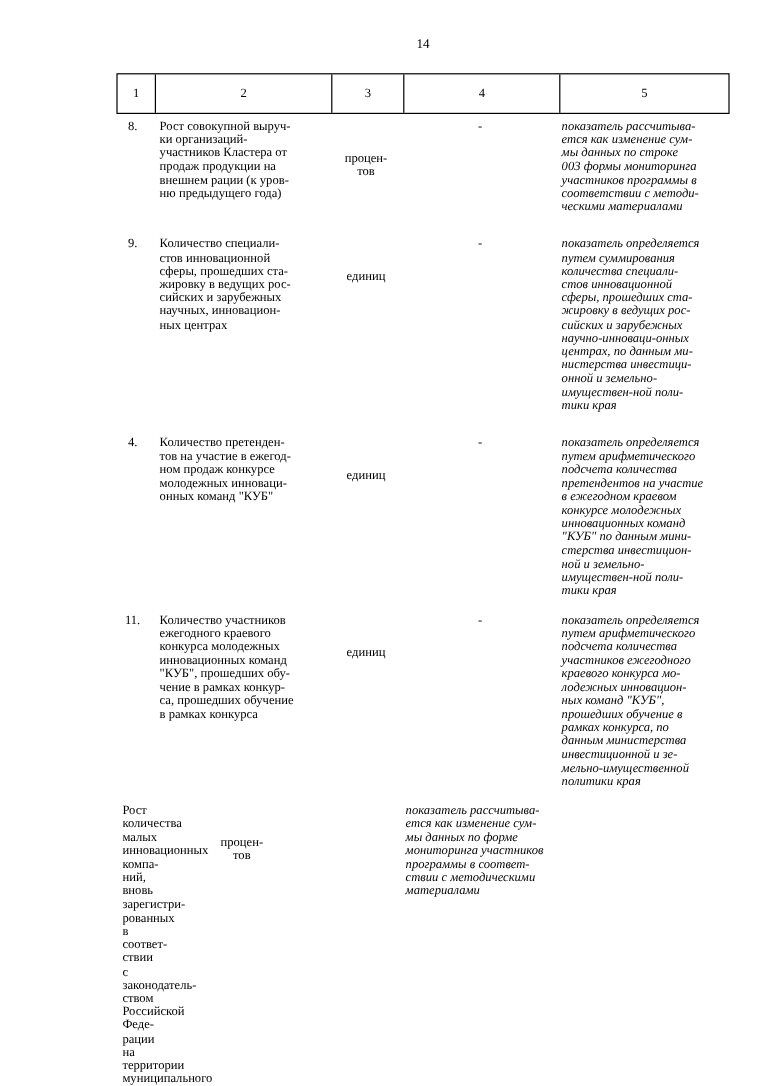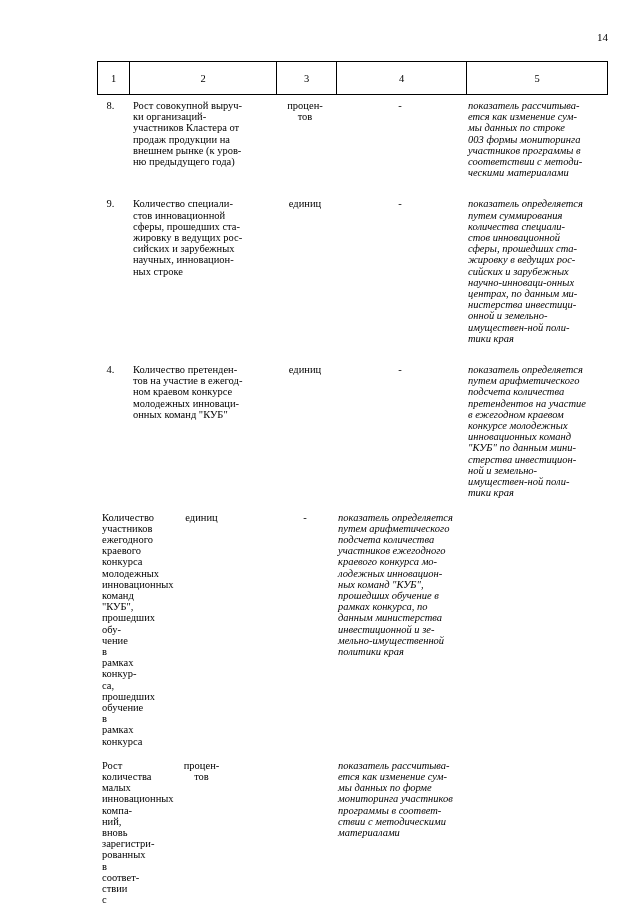--- a/index.html
+++ b/index.html
@@ -14,21 +14,21 @@
     background: #ffffff;
     color: #000000;
     font-family: "Liberation Serif", serif;
     overflow: hidden;
   }
   .page-number {
     position: absolute;
     top: 31px;
     left: 97px;
     width: 511px;
-    text-align: right;
+    text-align: center;
     font-size: 11px;
     line-height: 13px;
   }
   .doc-table {
     position: absolute;
     left: 97px;
     top: 61px;
     width: 511px;
   }
   .thead {
@@ -61,21 +61,21 @@
     margin-bottom: 20px;
   }
   .cell {
     font-size: 10.5px;
     line-height: 11.2px;
     white-space: pre-line;
     box-sizing: border-box;
   }
   .c1 { text-align: center; padding-right: 4px; }
   .c2 { padding-left: 5px; padding-right: 2px; }
-  .c3 { text-align: center; }
+  .c3 { text-align: center; margin-top: 27px; }
   .c4 { text-align: center; }
   .c5 { padding-left: 3px; padding-right: 1px; font-style: italic; }
 </style>
 </head>
 <body>
 
 <div class="page">
 
   <div class="page-number">14</div>
 
@@ -89,81 +89,82 @@
       <div class="hcell">5</div>
     </div>
 
     <div class="tbody" id="tbody">
         <div class="trow">
     <div class="cell c1">8.</div>
     <div class="cell c2">Рост совокупной выруч-
 ки организаций-
 участников Кластера от
 продаж продукции на
-внешнем рынке (к уров-
+внешнем рации (к уров-
 ню предыдущего года)</div>
     <div class="cell c3">процен-
 тов</div>
     <div class="cell c4">-</div>
     <div class="cell c5">показатель рассчитыва-
 ется как изменение сум-
 мы данных по строке
 003 формы мониторинга
 участников программы в
 соответствии с методи-
 ческими материалами</div>
   </div>
         <div class="trow">
     <div class="cell c1">9.</div>
     <div class="cell c2">Количество специали-
 стов инновационной
 сферы, прошедших ста-
 жировку в ведущих рос-
 сийских и зарубежных
 научных, инновацион-
-ных строке</div>
+ных центрах</div>
     <div class="cell c3">единиц</div>
     <div class="cell c4">-</div>
     <div class="cell c5">показатель определяется
 путем суммирования
 количества специали-
 стов инновационной
 сферы, прошедших ста-
 жировку в ведущих рос-
 сийских и зарубежных
 научно-инноваци-онных
 центрах, по данным ми-
 нистерства инвестици-
 онной и земельно-
 имуществен-ной поли-
 тики края</div>
   </div>
         <div class="trow">
     <div class="cell c1">4.</div>
     <div class="cell c2">Количество претенден-
 тов на участие в ежегод-
-ном краевом конкурсе
+ном продаж конкурсе
 молодежных инноваци-
 онных команд "КУБ"</div>
     <div class="cell c3">единиц</div>
     <div class="cell c4">-</div>
     <div class="cell c5">показатель определяется
 путем арифметического
 подсчета количества
 претендентов на участие
 в ежегодном краевом
 конкурсе молодежных
 инновационных команд
 "КУБ" по данным мини-
 стерства инвестицион-
 ной и земельно-
 имуществен-ной поли-
 тики края</div>
   </div>
         <div class="trow">
+    <div class="cell c1">11.</div>
     <div class="cell c2">Количество участников
 ежегодного краевого
 конкурса молодежных
 инновационных команд
 "КУБ", прошедших обу-
 чение в рамках конкур-
 са, прошедших обучение
 в рамках конкурса</div>
     <div class="cell c3">единиц</div>
     <div class="cell c4">-</div>

